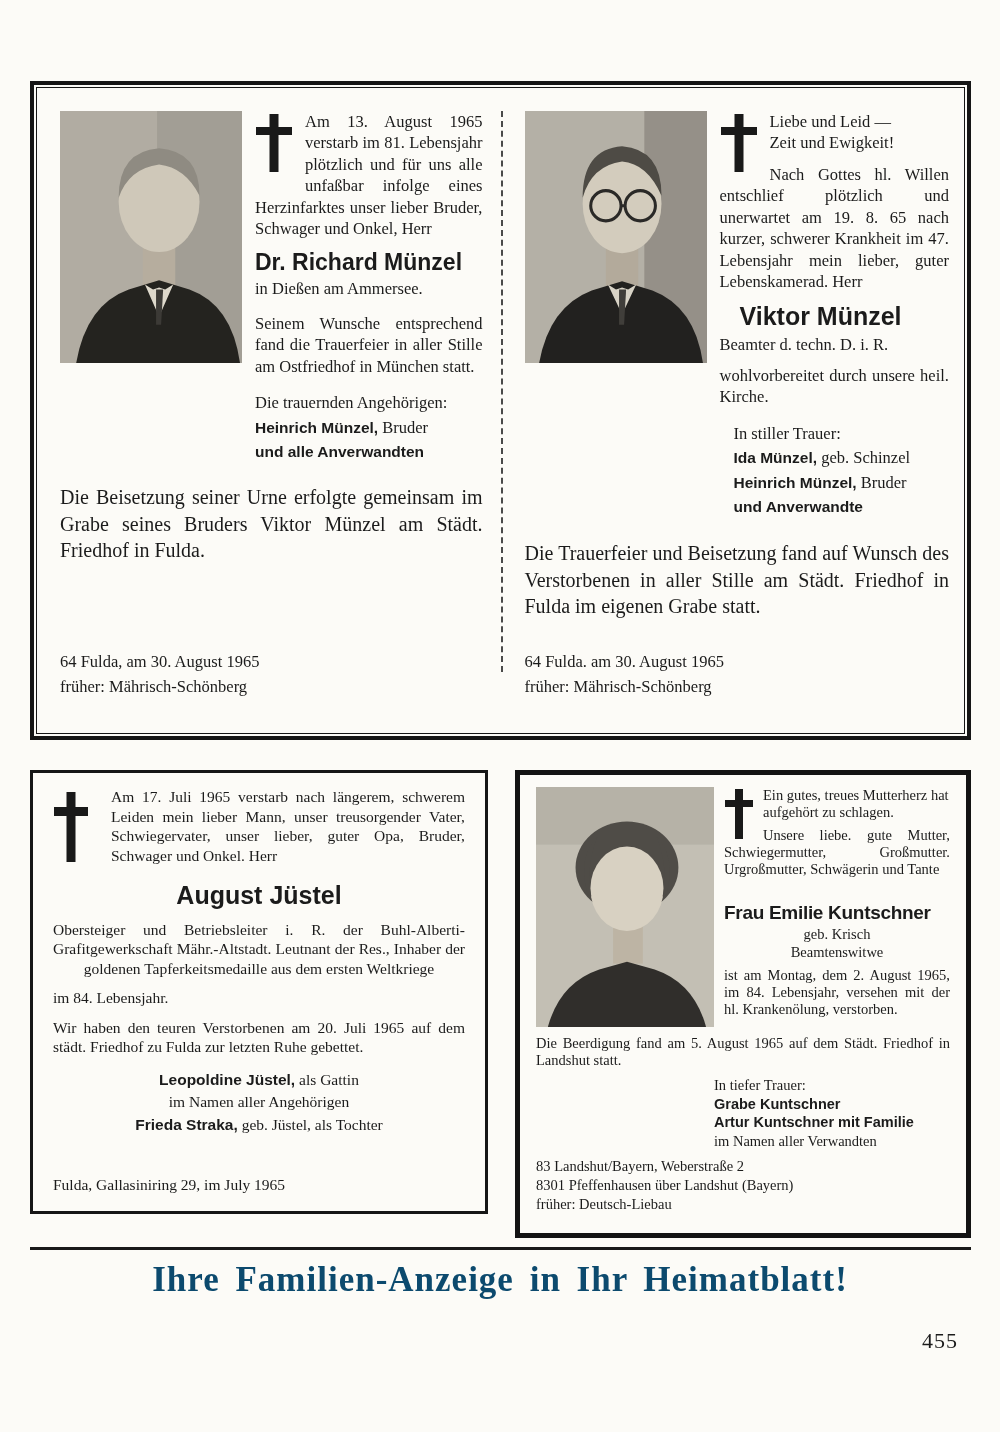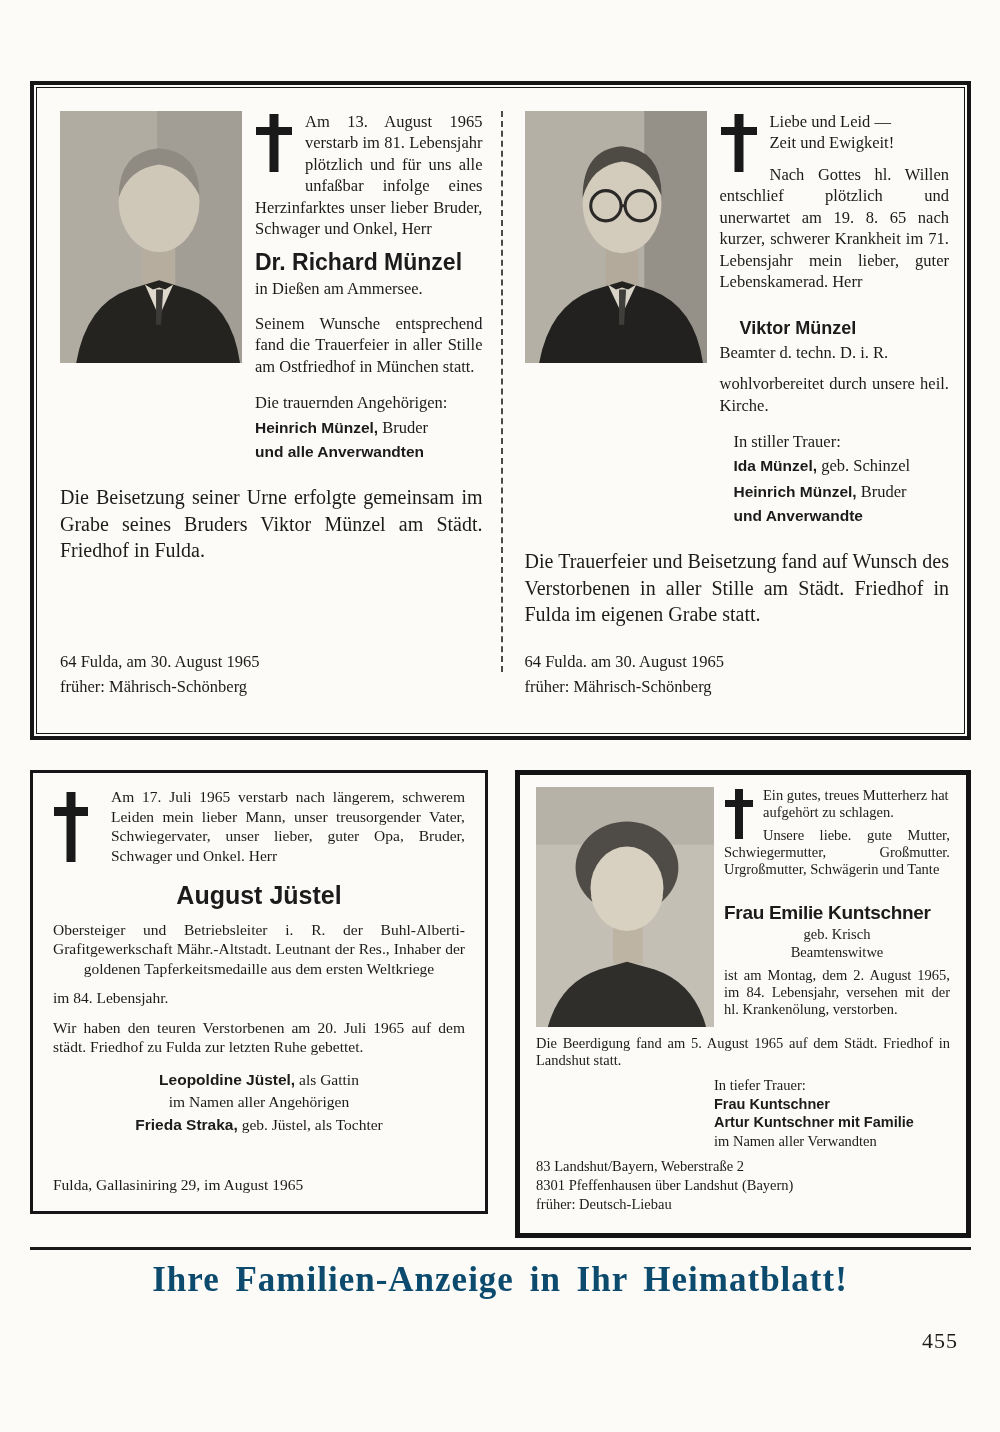--- a/index.html
+++ b/index.html
@@ -31,21 +31,21 @@
 
   .justify { text-align:justify; }
   .para { margin-top:13px; }
   .para-sm { margin-top:10px; }
   .tt { margin-top:4px; }
   .label { margin-top:15px; }
   .mourners { margin-top:2px; line-height:1.4; }
   .bold-name { font-family:"Liberation Sans", sans-serif; font-weight:700; font-size:15.5px; }
   .indent { padding-left:14px; }
   .name { font-family:"Liberation Sans", sans-serif; font-weight:700; font-size:23px; line-height:1.12; margin:10px 0 3px; }
-  .name-lg { font-size:18px; margin:25px 0 4px 20px; }
+  .name-lg { font-size:25px; margin:9px 0 4px 20px; }
   .place { margin-top:2px; }
   .wide-para { margin-top:22px; font-size:20px; line-height:1.32; }
   .footer-block { margin-top:auto; font-size:16.5px; line-height:1.55; }
 
   
   .box-bl { position:absolute; left:30px; top:770px; width:458px; height:444px;
             border:3px solid #161616; padding:14px 20px 16px;
             display:flex; flex-direction:column; font-size:15.5px; line-height:1.26; overflow:hidden; }
   .bl-introrow { display:flex; }
   .cross-col { flex:none; width:58px; padding-top:2px; }
@@ -135,21 +135,21 @@
             <line x1="95" y1="94" x2="99" y2="94" stroke="#2a2927" stroke-width="3"></line>
             <path d="M14 250 Q24 194 66 178 L96 169 L126 178 Q168 194 176 250 Z" fill="#22211f"></path>
             <path d="M82 172 L96 202 L110 172 L102 177 L96 175 L90 177 Z" fill="#d8d3c6"></path>
             <path d="M93 177 L100 177 L98 212 L93 212 Z" fill="#403e3a"></path>
           </svg>
         </div>
         <div class="head-text">
           <div>
             <span class="cross"></span>
             <p><span>Liebe und Leid —</span><br><span>Zeit und Ewigkeit!</span></p>
-            <p class="para-sm justify">Nach Gottes hl. Willen entschlief plötzlich und unerwartet am 19. 8. 65 nach kurzer, schwerer Krankheit im 71. Lebensjahr mein lieber, guter Lebenskamerad. Herr</p>
+            <p class="para-sm justify">Nach Gottes hl. Willen entschlief plötzlich und unerwartet am 19. 8. 65 nach kurzer, schwerer Krankheit im 47. Lebensjahr mein lieber, guter Lebenskamerad. Herr</p>
           </div>
           <h2 class="name name-lg">Viktor Münzel</h2>
           <p class="tt">Beamter d. techn. D. i. R.</p>
           <p class="para-sm justify">wohlvorbereitet durch unsere heil. Kirche.</p>
           <p class="label indent">In stiller Trauer:</p>
           <p class="mourners indent"><span class="bold-name">Ida Münzel,</span> <span>geb. Schinzel</span></p>
           <p class="mourners indent"><span class="bold-name">Heinrich Münzel,</span> <span>Bruder</span></p>
           <p class="mourners indent bold-name">und Anverwandte</p>
         </div>
       </div>
@@ -170,21 +170,21 @@
     </div>
     <h2 class="name-center">August Jüstel</h2>
     <p class="titles">Obersteiger und Betriebsleiter i. R. der Buhl-Alberti-Grafitgewerkschaft Mähr.-Altstadt. Leutnant der Res., Inhaber der goldenen Tapferkeitsmedaille aus dem ersten Weltkriege</p>
     <p class="bl-age">im 84. Lebensjahr.</p>
     <p class="bl-burial justify">Wir haben den teuren Verstorbenen am 20. Juli 1965 auf dem städt. Friedhof zu Fulda zur letzten Ruhe gebettet.</p>
     <div class="center-block">
       <p><span class="bold-name">Leopoldine Jüstel,</span> <span>als Gattin</span></p>
       <p>im Namen aller Angehörigen</p>
       <p><span class="bold-name">Frieda Straka,</span> <span>geb. Jüstel, als Tochter</span></p>
     </div>
-    <p class="bl-city">Fulda, Gallasiniring 29, im August 1965</p>
+    <p class="bl-city">Fulda, Gallasiniring 29, im July 1965</p>
   </section>
 
   <section class="box-br">
     <div class="br-row">
       <div class="photo-br">
         <svg viewBox="0 0 180 250" preserveAspectRatio="none">
           <rect width="180" height="250" fill="#c3bfb4"></rect>
           <rect width="180" height="60" fill="#aeaa9f" opacity="0.6"></rect>
           <ellipse cx="92" cy="84" rx="52" ry="48" fill="#4f4c47"></ellipse>
           <rect x="78" y="140" width="30" height="44" fill="#bdb4a4"></rect>
@@ -202,21 +202,21 @@
         <p class="br-intro">Unsere liebe. gute Mutter, Schwiegermutter, Großmutter. Urgroßmutter, Schwägerin und Tante</p>
         <h2 class="br-name">Frau Emilie Kuntschner</h2>
         <p class="br-nee">geb. Krisch</p>
         <p class="br-title">Beamtenswitwe</p>
         <p class="br-death">ist am Montag, dem 2. August 1965, im 84. Lebensjahr, versehen mit der hl. Krankenölung, verstorben.</p>
       </div>
     </div>
     <p class="br-burial justify">Die Beerdigung fand am 5. August 1965 auf dem Städt. Friedhof in Landshut statt.</p>
     <div class="br-mourners">
       <p>In tiefer Trauer:</p>
-      <p class="bold-name">Frau Kuntschner</p>
+      <p class="bold-name">Grabe Kuntschner</p>
       <p class="bold-name">Artur Kuntschner mit Familie</p>
       <p>im Namen aller Verwandten</p>
     </div>
     <div class="br-addr">
       <p>83 Landshut/Bayern, Weberstraße 2</p>
       <p>8301 Pfeffenhausen über Landshut (Bayern)</p>
       <p>früher: Deutsch-Liebau</p>
     </div>
   </section>
 

